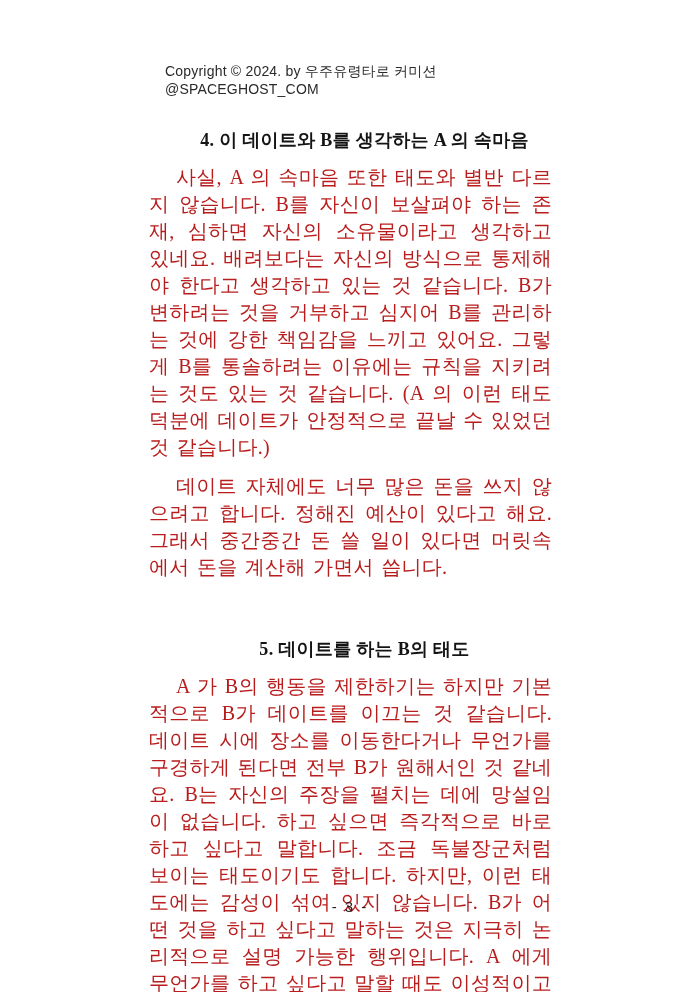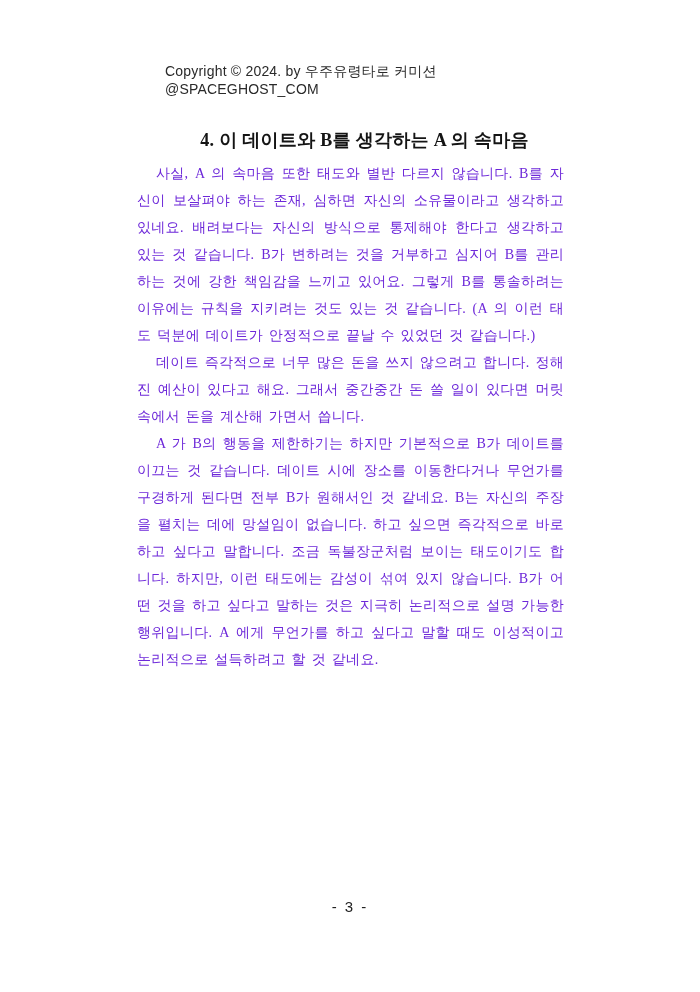--- a/index.html
+++ b/index.html
@@ -33,28 +33,28 @@
     line-height: 24px;
     margin: 30px 0 8px 28px;
     letter-spacing: 0.3px;
     color: #141414;
     text-align: center;
   }
   .section-gap .section-heading {
     margin-top: 56px;
   }
   .body-paragraph {
-    font-size: 14px;
+    font-size: 20px;
     line-height: 27px;
-    margin: 0;
+    margin: 12px;
     text-align: justify;
     text-indent: 1.35em;
     letter-spacing: 0.3px;
     word-spacing: 2px;
-    color: #6d28d9;
+    color: #b91c1c;
   }
   .footer-pagenum {
     position: absolute;
     left: 0;
     right: 0;
     top: 898px;
     text-align: center;
     font-family: "Liberation Sans", "DejaVu Sans", sans-serif;
     font-size: 15px;
     letter-spacing: 2px;
@@ -64,22 +64,23 @@
 </head>
 <body>
 
 <div class="page">
 
   <div class="copyright">Copyright © 2024. by 우주유령타로 커미션 @SPACEGHOST_COM</div>
 
   <div class="section">
     <div class="section-heading">4. 이 데이트와 B를 생각하는 A 의 속마음</div>
     <p class="body-paragraph">사실, A 의 속마음 또한 태도와 별반 다르지 않습니다. B를 자신이 보살펴야 하는 존재, 심하면 자신의 소유물이라고 생각하고 있네요. 배려보다는 자신의 방식으로 통제해야 한다고 생각하고 있는 것 같습니다. B가 변하려는 것을 거부하고 심지어 B를 관리하는 것에 강한 책임감을 느끼고 있어요. 그렇게 B를 통솔하려는 이유에는 규칙을 지키려는 것도 있는 것 같습니다. (A 의 이런 태도 덕분에 데이트가 안정적으로 끝날 수 있었던 것 같습니다.)</p>
-    <p class="body-paragraph">데이트 즉각적으로 너무 많은 돈을 쓰지 않으려고 합니다. 정해진 예산이 있다고 해요. 그래서 중간중간 돈 쓸 일이 있다면 머릿속에서 돈을 계산해 가면서 씁니다.</p>
+    <p class="body-paragraph">데이트 자체에도 너무 많은 돈을 쓰지 않으려고 합니다. 정해진 예산이 있다고 해요. 그래서 중간중간 돈 쓸 일이 있다면 머릿속에서 돈을 계산해 가면서 씁니다.</p>
   </div>
 
   <div class="section section-gap">
+    <div class="section-heading">5. 데이트를 하는 B의 태도</div>
     <p class="body-paragraph">A 가 B의 행동을 제한하기는 하지만 기본적으로 B가 데이트를 이끄는 것 같습니다. 데이트 시에 장소를 이동한다거나 무언가를 구경하게 된다면 전부 B가 원해서인 것 같네요. B는 자신의 주장을 펼치는 데에 망설임이 없습니다. 하고 싶으면 즉각적으로 바로 하고 싶다고 말합니다. 조금 독불장군처럼 보이는 태도이기도 합니다. 하지만, 이런 태도에는 감성이 섞여 있지 않습니다. B가 어떤 것을 하고 싶다고 말하는 것은 지극히 논리적으로 설명 가능한 행위입니다. A 에게 무언가를 하고 싶다고 말할 때도 이성적이고 논리적으로 설득하려고 할 것 같네요.</p>
   </div>
 
   <div class="footer-pagenum">- 3 -</div>
 
 </div>
 
 </body></html>

